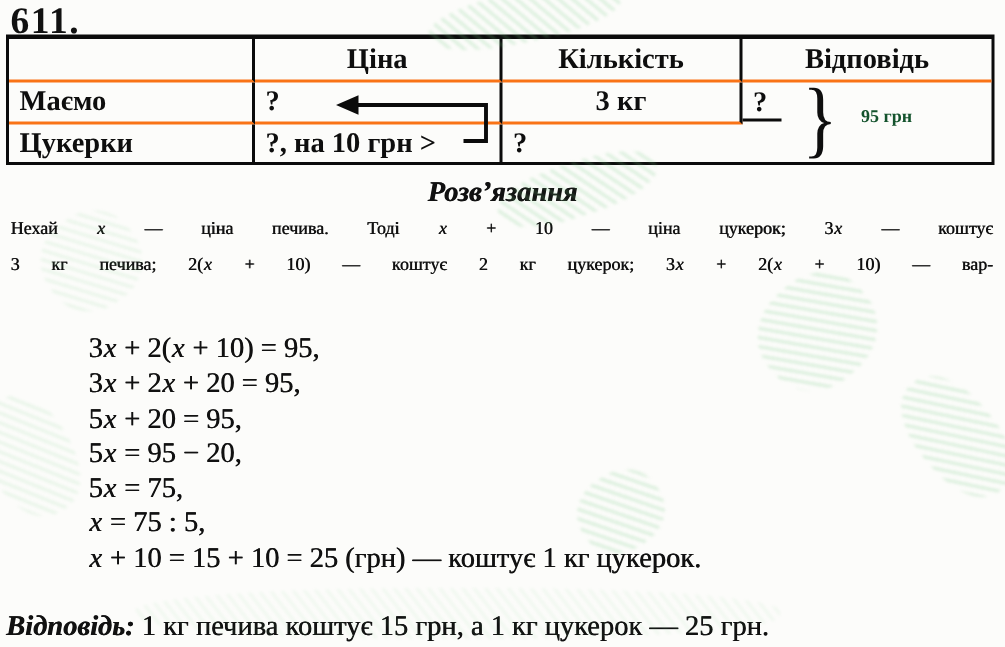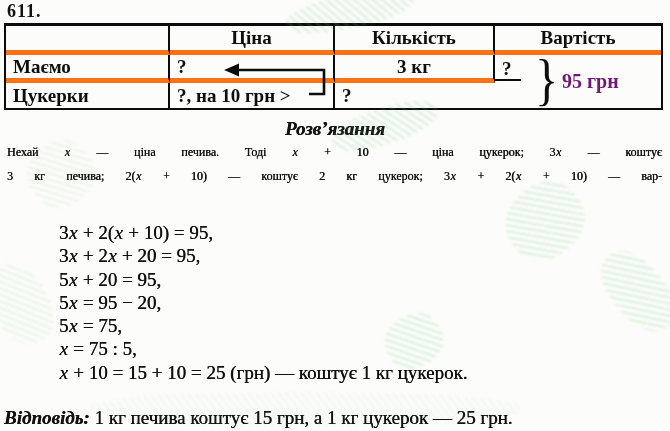--- a/index.html
+++ b/index.html
@@ -4,33 +4,33 @@
 <style>
   html,body{margin:0;padding:0;}
   body{
     width:670px;height:431px;position:relative;overflow:hidden;
     background:#fcfcfa;color:#111;
     font-family:"Liberation Serif","DejaVu Serif",serif;
   }
   .abs{position:absolute;}
   .print{text-shadow:0.35px 0 0 currentColor;}
   
-  .pnum{left:7px;top:1px;font-size:18px;font-weight:bold;letter-spacing:1px;}
+  .pnum{left:7px;top:1px;font-size:25px;font-weight:bold;letter-spacing:1px;}
   
   .tblwrap{left:4px;top:23px;width:659px;height:87px;border:2px solid #0b0b0b;border-top-width:3px;box-sizing:border-box;background:transparent;}
   .tbl{display:grid;grid-template-columns:164px 165px 160px 166px;grid-template-rows:29px 28px auto;width:655px;height:100%;}
   .c{box-sizing:border-box;display:flex;align-items:center;font-size:19px;font-weight:bold;color:#0e0e0e;}
-  .cb{border-bottom:5px solid #f97316;}
+  .cb{border-bottom:2px solid #f97316;}
   .cr{border-right:2px solid #0b0b0b;}
   .ctr{justify-content:center;}
   .pl{padding-left:7px;}
   
   .partdiv{left:495px;top:79px;width:26px;height:2px;background:#0b0b0b;}
   .brace{left:533px;top:55px;font-size:57px;line-height:50px;font-weight:normal;transform:scaleX(.85);color:#0e0e0e;}
-  .total{left:562px;top:70px;font-size:20px;font-weight:bold;color:#701a75;}
+  .total{left:574px;top:70px;font-size:12px;font-weight:bold;color:#14532d;}
   .arrowsvg{left:222px;top:60px;}
   
   .heading{left:0;top:118px;width:670px;text-align:center;font-size:19px;font-weight:bold;font-style:italic;}
   .bodytext{left:7px;top:141px;width:655px;font-size:12px;line-height:23.5px;}
   .just{text-align:justify;text-align-last:justify;}
   .eqs{left:59px;top:221px;font-size:19px;line-height:23.3px;}
   .answer{left:4px;top:407px;font-size:19px;}
   .answer .lbl{font-weight:bold;font-style:italic;}
   .vx{font-style:italic;padding:0 0.5px;}
   
@@ -41,21 +41,21 @@
 </head>
 <body>
 
 <div class="abs pnum">611.</div>
 
 <div class="abs tblwrap">
   <div class="tbl">
     <div class="c cb cr"></div>
     <div class="c cb cr ctr">Ціна</div>
     <div class="c cb cr ctr">Кількість</div>
-    <div class="c cb ctr">Вартість</div>
+    <div class="c cb ctr">Відповідь</div>
 
     <div class="c cb cr pl">Маємо</div>
     <div class="c cb cr pl">?</div>
     <div class="c cb cr ctr">3 кг</div>
     <div class="c pl">?</div>
 
     <div class="c cr pl">Цукерки</div>
     <div class="c cr pl">?, на 10 грн &gt;</div>
     <div class="c pl">?</div>
   </div>

